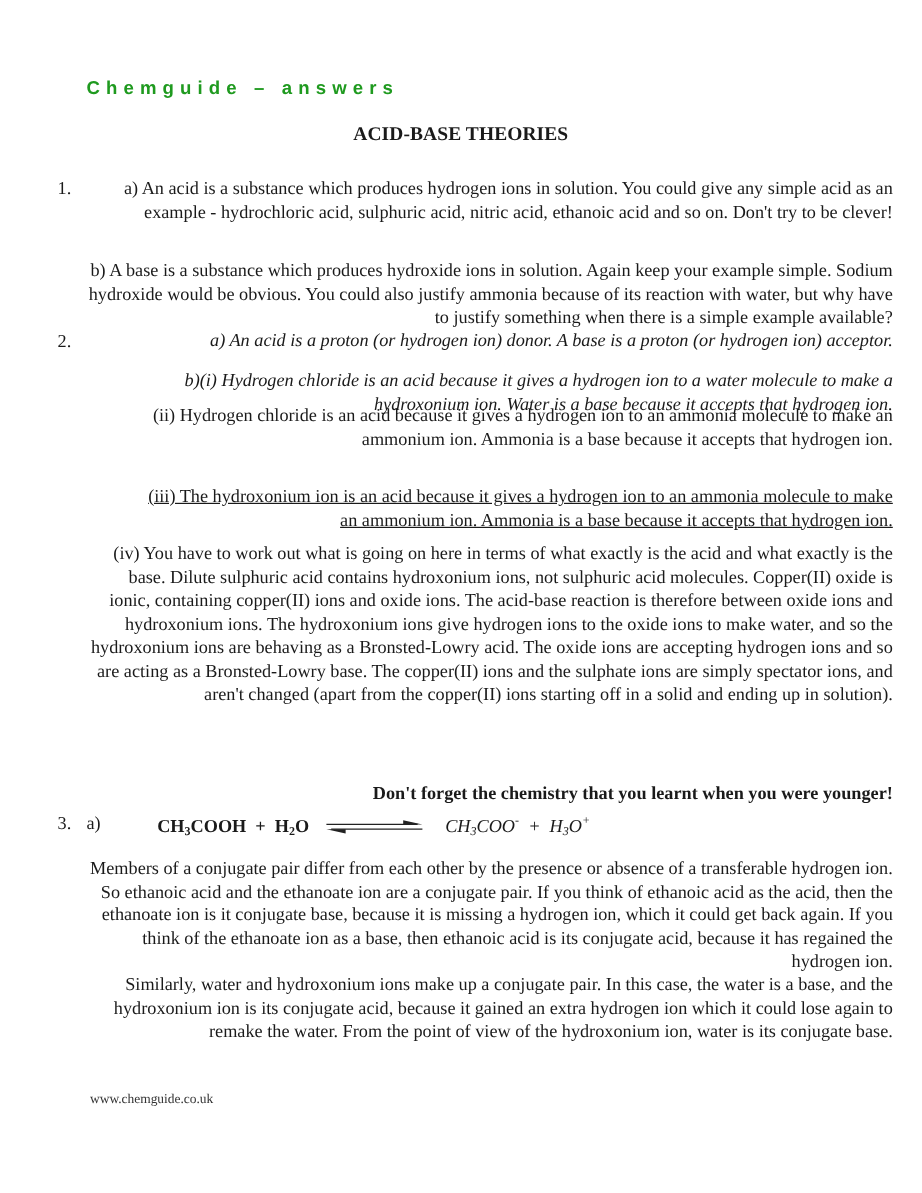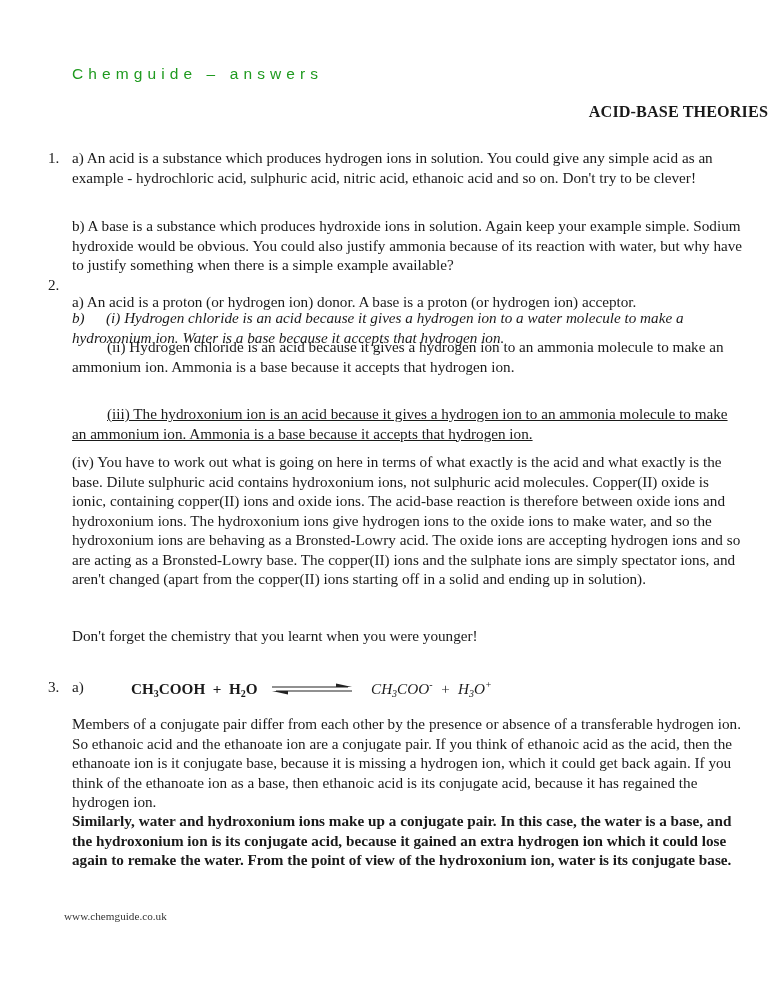--- a/index.html
+++ b/index.html
@@ -15,45 +15,46 @@
       font-family: "Liberation Serif", serif;
       color: #1a1a1a;
       font-size: 15.2px;
       line-height: 19.5px;
     }
     .brand {
       position: absolute;
       left: 72px;
       top: 64px;
       font-family: "Liberation Sans", sans-serif;
-      font-weight: normal;
+      font-weight: bold;
       font-size: 15.5px;
       letter-spacing: 5.1px;
       color: #1f9a1f;
     }
     .title {
       position: absolute;
       left: 0;
       width: 768px;
       top: 103px;
-      text-align: right;
+      text-align: center;
       font-weight: bold;
       font-size: 16.2px;
       letter-spacing: 0.1px;
     }
     .qnum {
       position: absolute;
       left: 48px;
       width: 20px;
     }
     .para {
       position: absolute;
       left: 72px;
       width: 672px;
       margin: 0;
+      text-align: right;
     }
     .indent {
       display: inline-block;
       width: 35px;
     }
     .indent-b {
       display: inline-block;
       width: 34px;
     }
     .eq-row {
@@ -88,52 +89,52 @@
       height: 14px;
     }
     sub, sup {
       font-size: 10px;
       line-height: 0;
     }
     sub { vertical-align: -3px; }
     sup { vertical-align: 6px; }
     .footer {
       position: absolute;
-      left: 64px;
+      left: 75px;
       top: 907px;
       font-size: 11.2px;
       color: #333;
     }
   </style>
 </head>
 <body>
 
 <div class="brand">Chemguide – answers</div>
 <div class="title">ACID-BASE THEORIES</div>
 
 <div class="qnum" style="top:148px;">1.</div>
 <p class="para" style="top:148px;">a) An acid is a substance which produces hydrogen ions in solution.  You could give any simple acid as an example - hydrochloric acid, sulphuric acid, nitric acid, ethanoic acid and so on.  Don't try to be clever!</p>
 <p class="para" style="top:216px;">b) A base is a substance which produces hydroxide ions in solution.  Again keep your example simple.  Sodium hydroxide would be obvious.  You could also justify ammonia because of its reaction with water, but why have to justify something when there is a simple example available?</p>
 
 <div class="qnum" style="top:275px;">2.</div>
-<p class="para" style="top:292px;">a) An acid is a proton (or hydrogen ion) donor.  A base is a proton (or hydrogen ion) acceptor.</p>
+<p class="para" style="top:274px;font-style:italic;">a) An acid is a proton (or hydrogen ion) donor.  A base is a proton (or hydrogen ion) acceptor.</p>
 <p class="para" style="top:308px;font-style:italic;"><span class="indent-b">b)</span><span>(i) Hydrogen chloride is an acid because it gives a hydrogen ion to a water molecule to make a hydroxonium ion.  Water is a base because it accepts that hydrogen ion.</span></p>
 <p class="para" style="top:337px;"><span class="indent"></span><span>(ii) Hydrogen chloride is an acid because it gives a hydrogen ion to an ammonia molecule to make an ammonium ion.  Ammonia is a base because it accepts that hydrogen ion.</span></p>
 <p class="para" style="top:404px;text-decoration:underline;"><span class="indent"></span><span>(iii) The hydroxonium ion is an acid because it gives a hydrogen ion to an ammonia molecule to make an ammonium ion.  Ammonia is a base because it accepts that hydrogen ion.</span></p>
 <p class="para" style="top:452px;">(iv) You have to work out what is going on here in terms of what exactly is the acid and what exactly is the base.  Dilute sulphuric acid contains hydroxonium ions, not sulphuric acid molecules. Copper(II) oxide is ionic, containing copper(II) ions and oxide ions.  The acid-base reaction is therefore between oxide ions and hydroxonium ions.  The hydroxonium ions give hydrogen ions to the oxide ions to make water, and so the hydroxonium ions are behaving as a Bronsted-Lowry acid. The oxide ions are accepting hydrogen ions and so are acting as a Bronsted-Lowry base.  The copper(II) ions and the sulphate ions are simply spectator ions, and aren't changed (apart from the copper(II) ions starting off in a solid and ending up in solution).</p>
-<p class="para" style="top:626px;">Don't forget the chemistry that you learnt when you were younger!</p>
+<p class="para" style="top:652px;font-weight:bold;">Don't forget the chemistry that you learnt when you were younger!</p>
 
 <div class="qnum" style="top:677px;">3.</div>
 <div class="eq-row">
   <span class="eq-label">a)</span>
   <span class="eq-left"><span>CH</span><sub>3</sub><span style="white-space:pre;">COOH  +  H</span><sub>2</sub><span>O</span></span>
   <svg class="eq-arrow" viewBox="0 0 84 14">
     <line x1="2" y1="5" x2="78" y2="5" stroke="#222" stroke-width="1.1"></line>
     <polygon points="66,1.5 82,5 66,5" fill="#222"></polygon>
     <line x1="6" y1="9" x2="82" y2="9" stroke="#222" stroke-width="1.1"></line>
     <polygon points="2,9 18,9 18,12.5" fill="#222"></polygon>
   </svg>
   <span class="eq-right"><span>CH</span><sub>3</sub><span>COO</span><sup>-</sup><span style="white-space:pre;">  +  H</span><sub>3</sub><span>O</span><sup>+</sup></span>
 </div>
 <p class="para" style="top:714px;">Members of a conjugate pair differ from each other by the presence or absence of a transferable hydrogen ion.  So ethanoic acid and the ethanoate ion are a conjugate pair.  If you think of ethanoic acid as the acid, then the ethanoate ion is it conjugate base, because it is missing a hydrogen ion, which it could get back again.  If you think of the ethanoate ion as a base, then ethanoic acid is its conjugate acid, because it has regained the hydrogen ion.</p>
-<p class="para" style="top:811px;font-weight:bold;">Similarly, water and hydroxonium ions make up a conjugate pair.  In this case, the water is a base, and the hydroxonium ion is its conjugate acid, because it gained an extra hydrogen ion which it could lose again to remake the water.  From the point of view of the hydroxonium ion, water is its conjugate base.</p>
+<p class="para" style="top:811px;">Similarly, water and hydroxonium ions make up a conjugate pair.  In this case, the water is a base, and the hydroxonium ion is its conjugate acid, because it gained an extra hydrogen ion which it could lose again to remake the water.  From the point of view of the hydroxonium ion, water is its conjugate base.</p>
 
 <div class="footer">www.chemguide.co.uk</div>
 
 </body></html>

